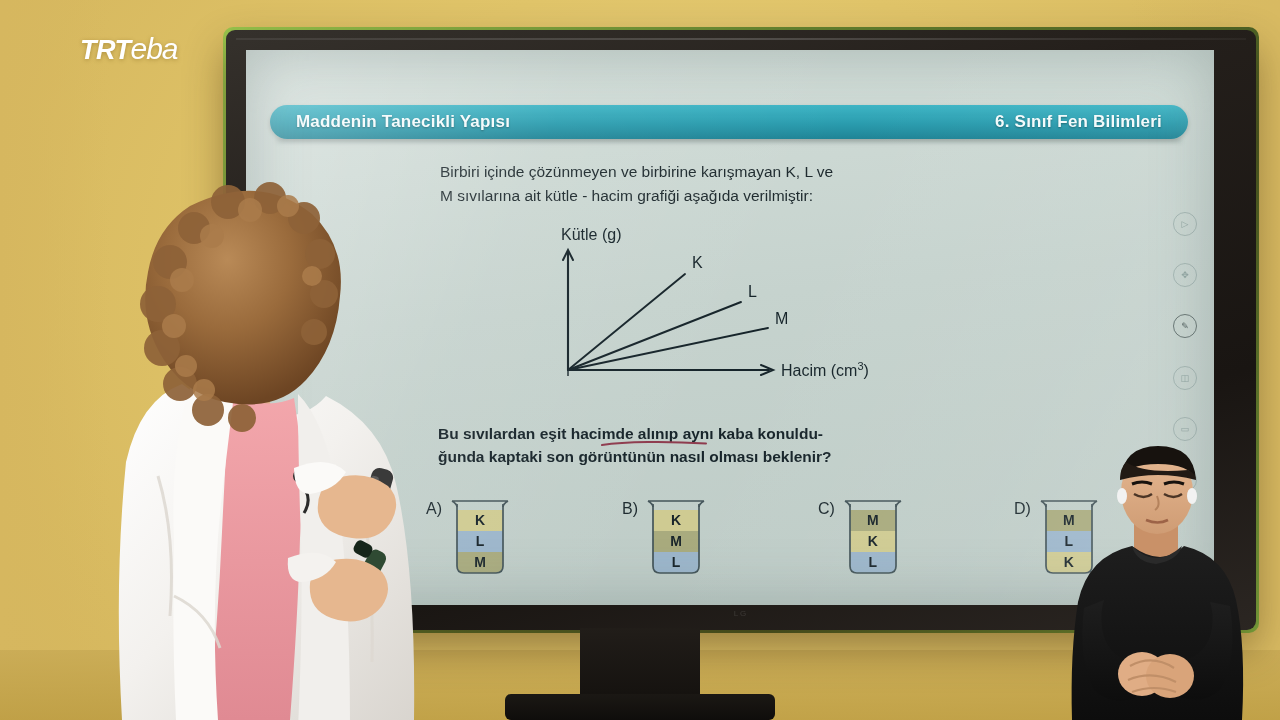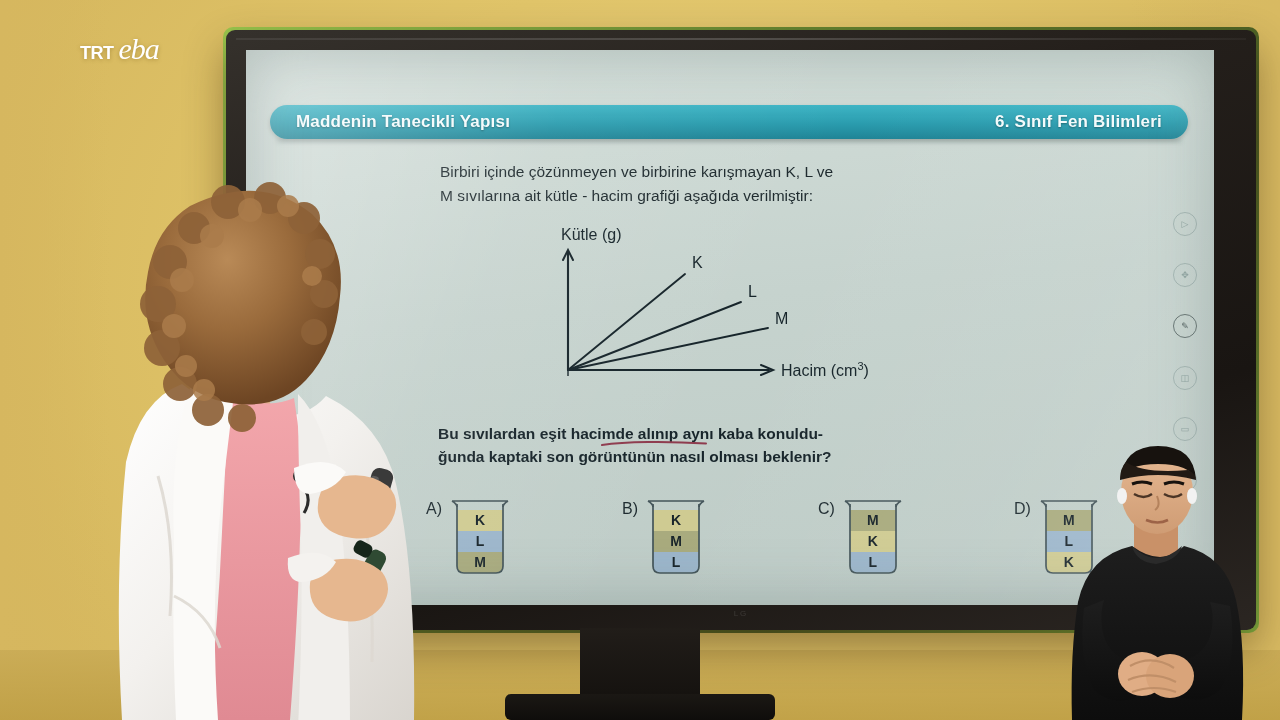--- a/index.html
+++ b/index.html
@@ -92,23 +92,23 @@
   #power-led{position:absolute;left:533px;bottom:42px;width:6px;height:6px;border-radius:50%;
     background:#2626d8;box-shadow:0 0 6px 2px rgba(45,45,230,.65);}
   #stand-neck{position:absolute;left:50%;transform:translateX(-50%);top:628px;
     width:120px;height:70px;background:linear-gradient(180deg,#211d19,#15120f);}
   #stand-base{position:absolute;left:50%;transform:translateX(-50%);top:694px;
     width:270px;height:26px;border-radius:6px;background:linear-gradient(180deg,#1b1814,#0f0d0b);}
 
   
   #logo{position:absolute;left:80px;top:32px;display:flex;align-items:baseline;
     filter:drop-shadow(0 1px 2px rgba(120,90,20,.45));}
-  #logo .trt{color:#ffffff;font-weight:bold;font-size:18px;letter-spacing:-.5px;}
-  #logo .eba{color:#ffffff;font-style:italic;font-family:Liberation Serif, serif;
-    font-size:30px;margin-left:5px;letter-spacing:-1px;}
+  #logo .trt{color:#ffffff;font-weight:bold;font-size:27px;letter-spacing:-.5px;font-style:italic;}
+  #logo .eba{color:#ffffff;font-style:italic;font-family:Liberation Sans, sans-serif;
+    font-size:30px;letter-spacing:-1px;}
 
   
   #teacher{position:absolute;left:62px;top:176px;width:400px;height:544px;}
   #teacher svg{display:block;}
 
   
   #interpreter{position:absolute;left:1058px;top:440px;width:200px;height:280px;}
   #interpreter svg{display:block;}
 </style>
 </head>

